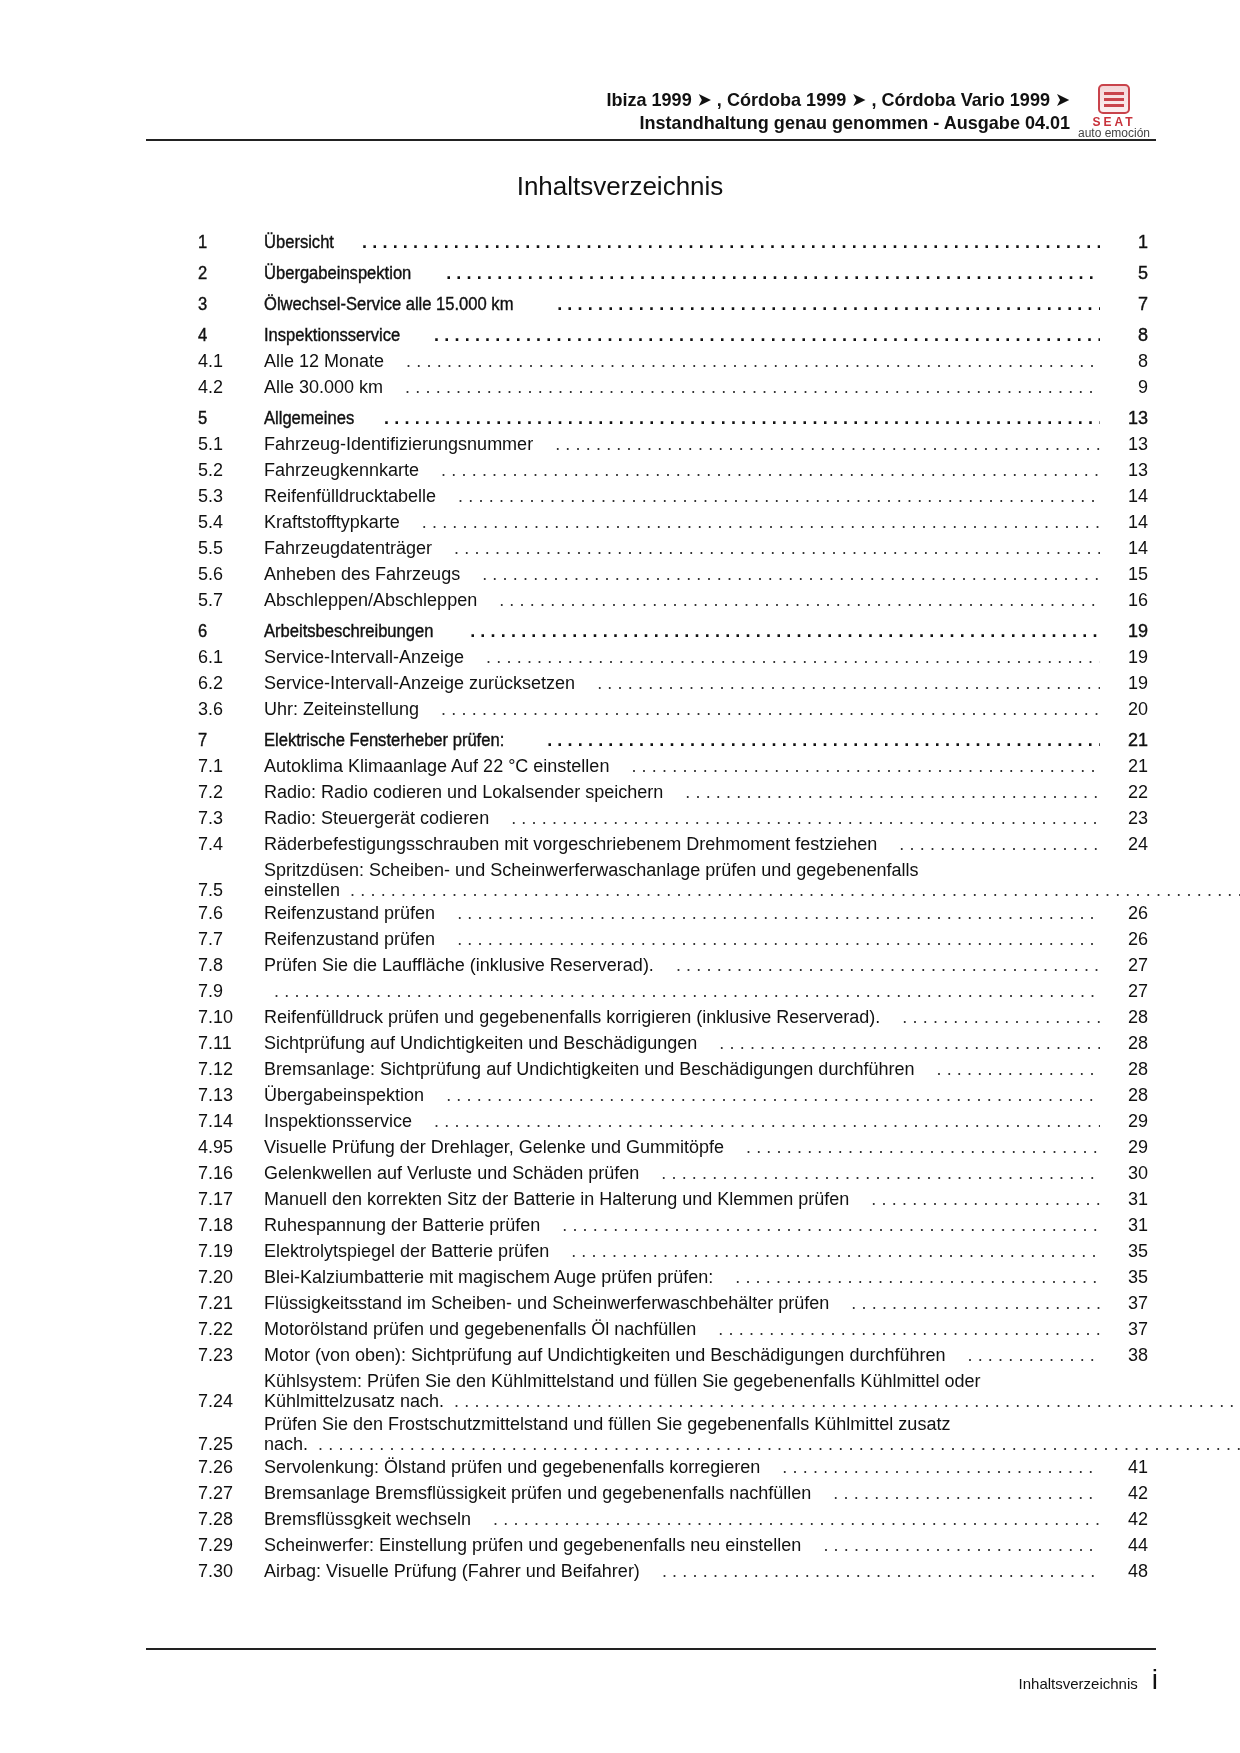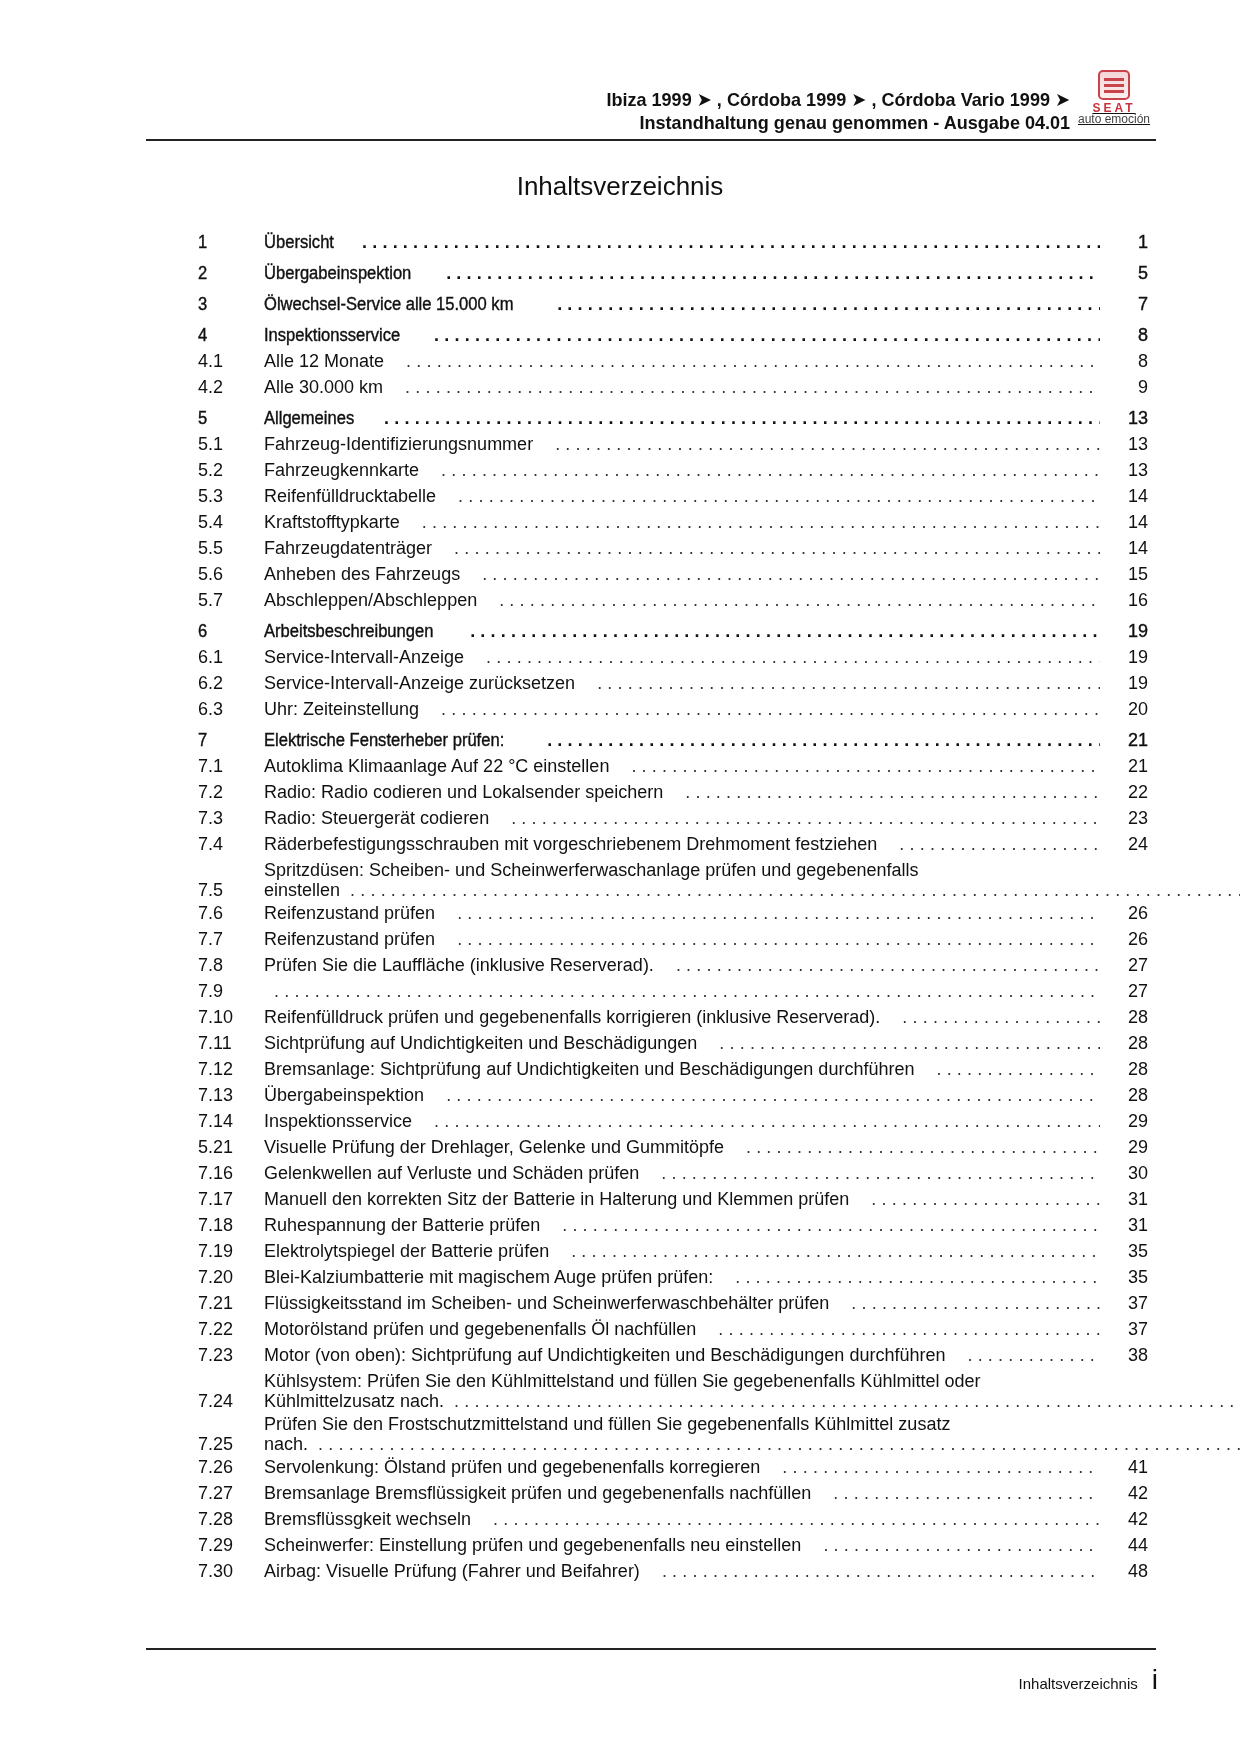--- a/index.html
+++ b/index.html
@@ -5,21 +5,21 @@
   html, body { margin: 0; padding: 0; background: #ffffff; }
   body { width: 1240px; height: 1753px; position: relative; overflow: hidden;
          font-family: "Liberation Sans", "DejaVu Sans", sans-serif; color: #111; }
 
   .header { position: absolute; left: 0; top: 0; width: 1240px; height: 145px; }
   .header-text { position: absolute; right: 170px; top: 88px; text-align: right; font-weight: bold; }
   .header-line1 { font-size: 19px; line-height: 24px; transform: scaleX(0.95); transform-origin: right; white-space: nowrap; }
   .header-line2 { font-size: 19px; line-height: 22px; transform: scaleX(0.95); transform-origin: right; white-space: nowrap; }
   .header-rule { position: absolute; left: 146px; top: 139px; width: 1010px; height: 2px; background: #222; }
 
-  .logo { position: absolute; left: 1075px; top: 70px; width: 78px; height: 64px; text-align: center; text-decoration: underline; }
+  .logo { position: absolute; left: 1075px; top: 84px; width: 78px; height: 64px; text-align: center; }
   .logo-badge { position: relative; width: 32px; height: 30px; margin: 0 auto; border: 2px solid #c9434b;
                 border-radius: 5px; background: linear-gradient(#f4d6d8, #fbeff0); box-sizing: border-box; }
   .logo-badge span { position: absolute; left: 4px; right: 4px; height: 3px; background: #c9434b; }
   .logo-word { font-size: 12px; font-weight: bold; letter-spacing: 3px; color: #c8323b; line-height: 12px; margin-top: 2px; }
   .logo-tag { font-size: 12px; color: #444; line-height: 10px; }
 
   .title { position: absolute; left: 0; width: 1240px; top: 170px; text-align: center; font-size: 26px; line-height: 32px; }
 
   .toc { position: absolute; left: 198px; top: 229px; width: 950px; }
   .toc-row { display: flex; align-items: baseline; font-size: 18px; line-height: 26px; }
@@ -197,21 +197,21 @@
     </div>
     <div class="toc-row">
       <span class="num">6.2</span>
       <span class="body">
         <span class="text">Service-Intervall-Anzeige zurücksetzen</span>
         <span class="leader">........................................................................................................................................................................................................</span>
       </span>
       <span class="page">19</span>
     </div>
     <div class="toc-row">
-      <span class="num">6.3</span>
+      <span class="num">3.6</span>
       <span class="body">
         <span class="text">Uhr: Zeiteinstellung</span>
         <span class="leader">........................................................................................................................................................................................................</span>
       </span>
       <span class="page">20</span>
     </div>
     <div class="toc-row chapter">
       <span class="num">7</span>
       <span class="body">
         <span class="text">Elektrische Fensterheber prüfen:</span>
@@ -326,21 +326,21 @@
     </div>
     <div class="toc-row">
       <span class="num">7.14</span>
       <span class="body">
         <span class="text">Inspektionsservice</span>
         <span class="leader">........................................................................................................................................................................................................</span>
       </span>
       <span class="page">29</span>
     </div>
     <div class="toc-row">
-      <span class="num">5.21</span>
+      <span class="num">4.95</span>
       <span class="body">
         <span class="text">Visuelle Prüfung der Drehlager, Gelenke und Gummitöpfe</span>
         <span class="leader">........................................................................................................................................................................................................</span>
       </span>
       <span class="page">29</span>
     </div>
     <div class="toc-row">
       <span class="num">7.16</span>
       <span class="body">
         <span class="text">Gelenkwellen auf Verluste und Schäden prüfen</span>

